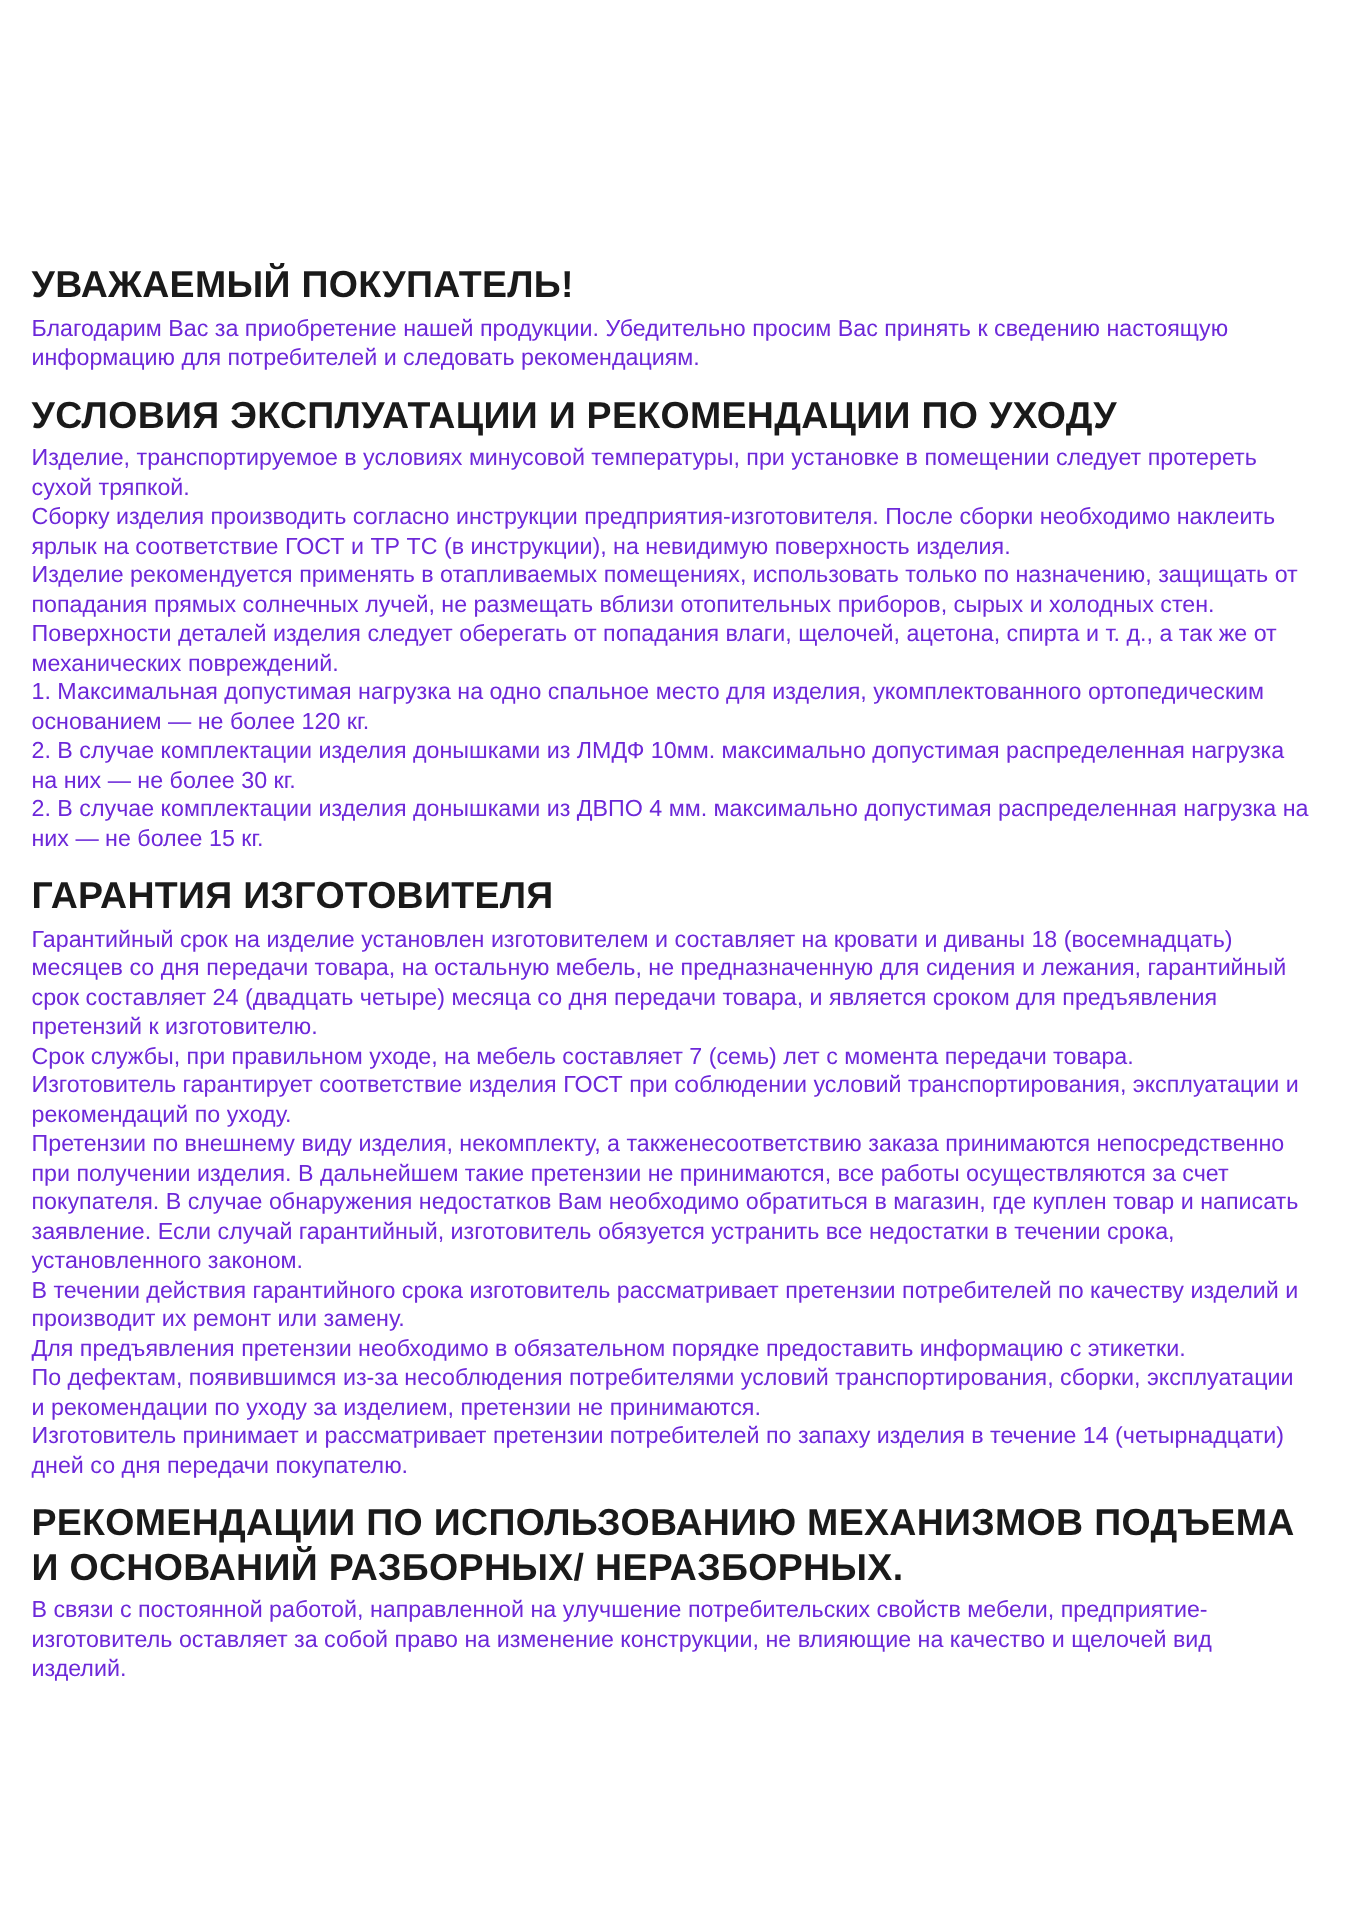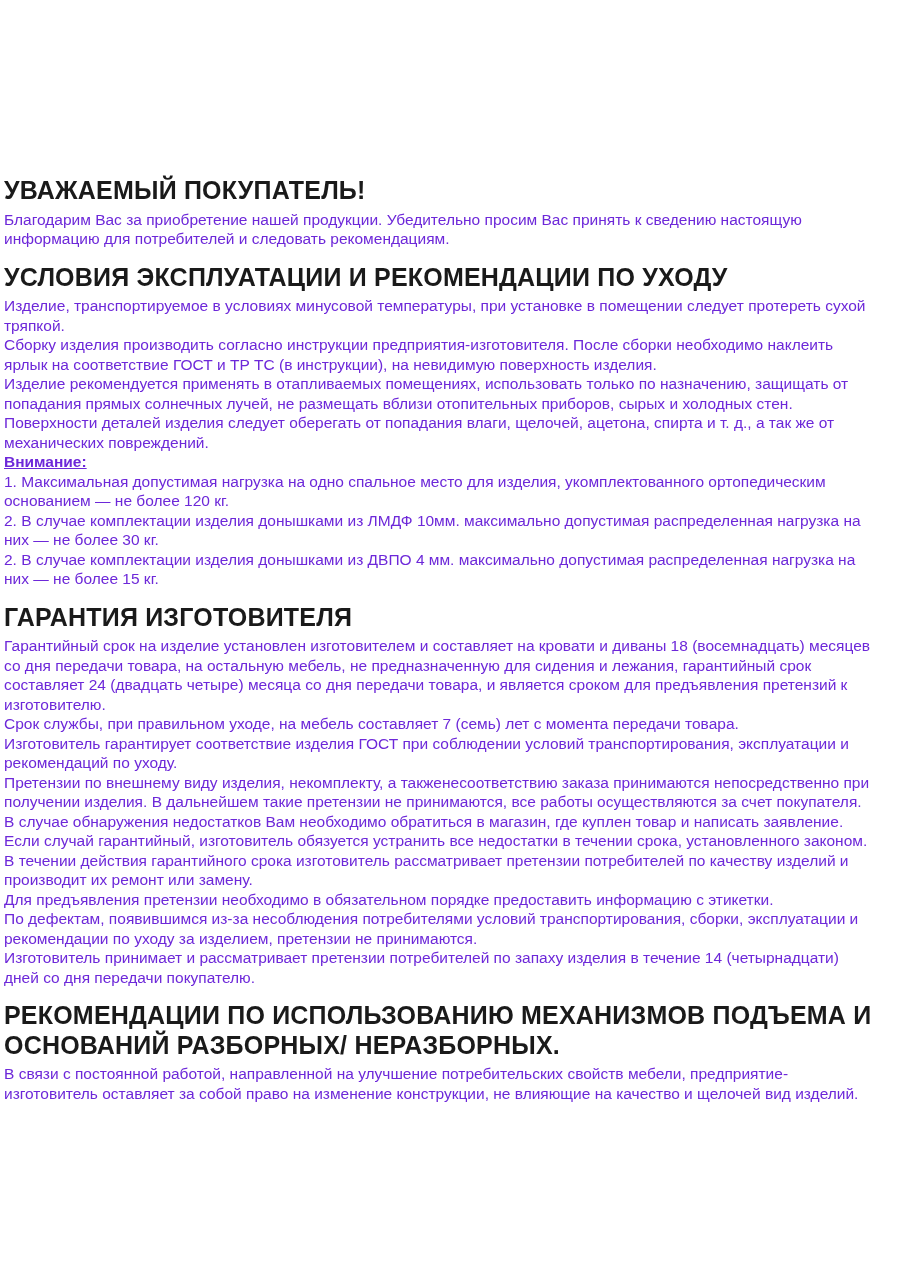--- a/index.html
+++ b/index.html
@@ -11,21 +11,21 @@
     width: 900px;
     height: 1280px;
     font-family: "Liberation Sans", "DejaVu Sans", sans-serif;
     color: #1c1c1c;
     overflow: hidden;
   }
   .page {
     box-sizing: border-box;
     width: 900px;
     height: 1280px;
-    padding: 176px 26px 0 4px;
+    padding: 176px 26px 0 21px;
     background: #ffffff;
   }
   .section { margin: 0 0 14px 0; }
   .section-heading {
     font-size: 25px;
     font-weight: 700;
     letter-spacing: 0.2px;
     line-height: 1.18;
     margin: 0 0 4px 0;
     color: #1a1a1a;
@@ -59,21 +59,20 @@
     </div>
   </div>
 
   <div class="section gap-before-big">
     <h1 class="section-heading">УСЛОВИЯ ЭКСПЛУАТАЦИИ И РЕКОМЕНДАЦИИ ПО УХОДУ</h1>
     <div class="body-text">
       <p>Изделие, транспортируемое в условиях минусовой температуры, при установке в помещении следует протереть сухой тряпкой.</p>
       <p>Сборку изделия производить согласно инструкции предприятия-изготовителя. После сборки необходимо наклеить ярлык на соответствие ГОСТ и ТР ТС (в инструкции), на невидимую поверхность изделия.</p>
       <p>Изделие рекомендуется  применять в отапливаемых помещениях, использовать только по назначению, защищать от попадания прямых солнечных лучей, не размещать вблизи отопительных приборов, сырых и холодных стен.</p>
       <p>Поверхности деталей изделия следует оберегать от попадания влаги, щелочей, ацетона, спирта и т. д., а так же от механических повреждений.</p>
-      <p class="attention-label">Внимание:</p>
       <p>1. Максимальная допустимая нагрузка на одно спальное место для изделия, укомплектованного ортопедическим основанием — не более 120 кг.</p>
       <p>2. В случае комплектации изделия донышками из ЛМДФ 10мм. максимально допустимая распределенная нагрузка на них — не более 30 кг.</p>
       <p>2. В случае комплектации изделия донышками из ДВПО 4 мм. максимально допустимая распределенная нагрузка на них — не более 15 кг.</p>
     </div>
   </div>
 
   <div class="section gap-before-big">
     <h1 class="section-heading">ГАРАНТИЯ ИЗГОТОВИТЕЛЯ</h1>
     <div class="body-text">
       <p>Гарантийный срок на изделие установлен изготовителем и составляет на кровати и диваны 18 (восемнадцать) месяцев со дня передачи товара, на остальную мебель, не предназначенную для сидения и лежания, гарантийный срок составляет 24 (двадцать четыре) месяца со дня передачи товара, и является сроком для предъявления претензий к изготовителю.</p>

